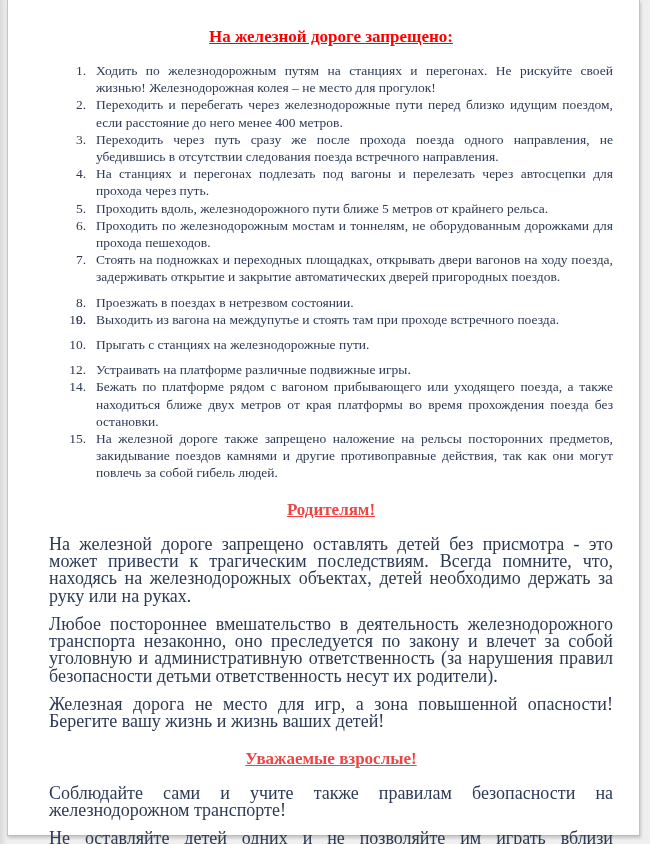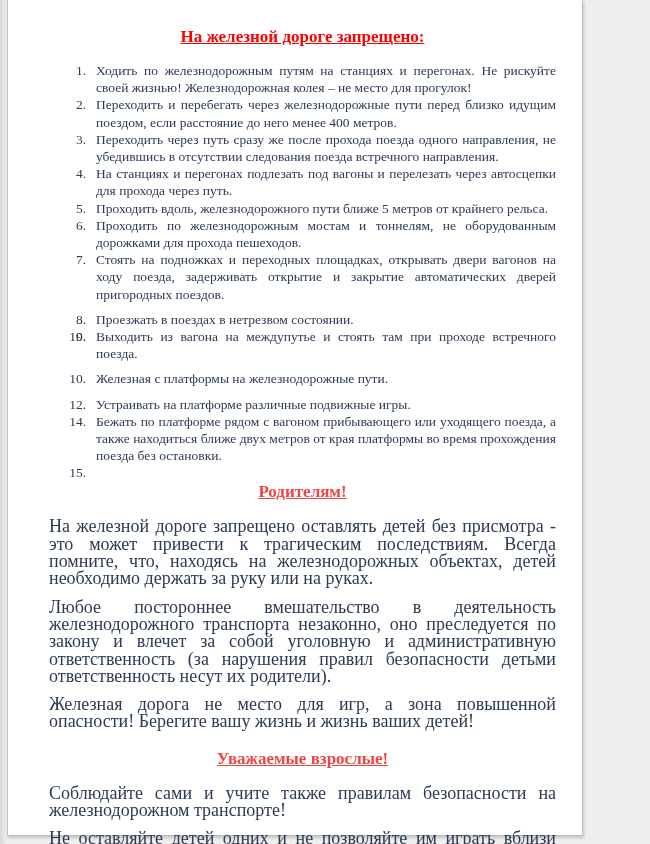--- a/index.html
+++ b/index.html
@@ -10,21 +10,21 @@
     overflow: hidden;
     position: relative;
   }
   .canvas {
     position: absolute; inset: 0;
     background: linear-gradient(to right, #d9d9d9 0px, #efefef 7px);
   }
   .page {
     position: absolute;
     left: 7px; top: 0;
-    width: 576px; height: 836px;
+    width: 633px; height: 836px;
     background: #ffffff;
     border-left: 1px solid #c3c3c3;
     border-right: 1px solid #c3c3c3;
     border-bottom: 1px solid #bdbdbd;
     box-shadow: 1px 2px 3px rgba(0,0,0,0.18);
     box-sizing: border-box;
     padding: 26px 26px 0 41px;
     color: #2c3a54;
   }
   h1.doc-title {
@@ -110,32 +110,33 @@
       </div>
       <div class="li">
         <span class="num">9.</span>
       </div>
       <div class="li">
         <span class="num">10.</span>
         <span>Выходить из вагона на междупутье и стоять там при проходе встречного поезда.</span>
       </div>
       <div class="li gap">
         <span class="num">10.</span>
-        <span>Железная с платформы на железнодорожные пути.</span>
+        <span>Прыгать с станциях на железнодорожные пути.</span>
       </div>
       <div class="li gap">
         <span class="num">12.</span>
         <span>Устраивать на платформе различные подвижные игры.</span>
       </div>
       <div class="li">
         <span class="num">14.</span>
         <span>Бежать по платформе рядом с вагоном прибывающего или уходящего поезда, а также находиться ближе двух метров от края платформы во время прохождения поезда без остановки.</span>
       </div>
       <div class="li">
         <span class="num">15.</span>
+        <span>На железной дороге также запрещено наложение на рельсы посторонних предметов, закидывание поездов камнями и другие противоправные действия, так как они могут повлечь за собой гибель людей.</span>
       </div>
     </div>
 
     <div>
       <h2 class="sec-heading">Родителям!</h2>
       <p class="para">На железной дороге запрещено оставлять детей без присмотра - это может привести к трагическим последствиям. Всегда помните, что, находясь на железнодорожных объектах, детей необходимо держать за руку или на руках.</p>
       <p class="para">Любое постороннее вмешательство в деятельность железнодорожного транспорта незаконно, оно преследуется по закону и влечет за собой уголовную и административную ответственность (за нарушения правил безопасности детьми ответственность несут их родители).</p>
       <p class="para">Железная дорога не место для игр, а зона повышенной опасности! Берегите вашу жизнь и жизнь ваших детей!</p>
     </div>
 

